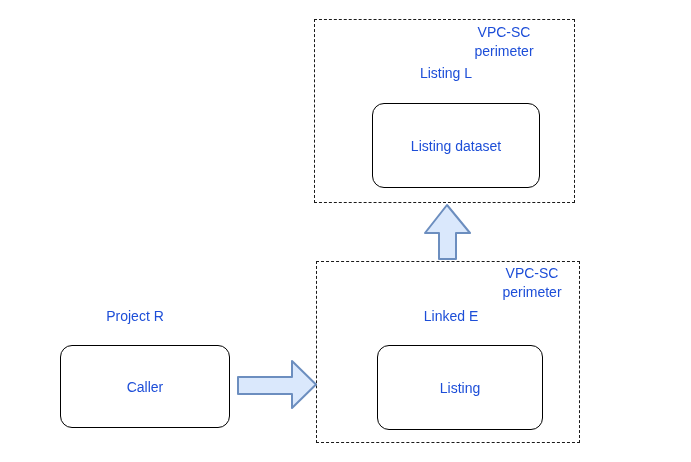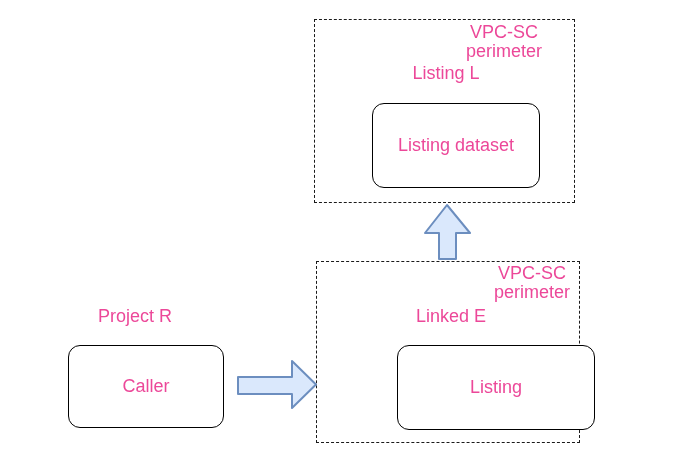--- a/index.html
+++ b/index.html
@@ -6,22 +6,22 @@
     margin: 0;
     padding: 0;
     background: #ffffff;
   }
   .canvas {
     position: relative;
     width: 691px;
     height: 462px;
     background: #ffffff;
     font-family: "Liberation Sans", sans-serif;
-    font-size: 18px;
-    color: #ec4899;
+    font-size: 14px;
+    color: #1d4ed8;
     overflow: hidden;
   }
   .perimeter-box {
     position: absolute;
     border: 1.5px dashed #1a1a1a;
     background: transparent;
     box-sizing: border-box;
   }
   .perimeter-box.top { left: 314px; top: 19px;  width: 261px; height: 184px; }
   .perimeter-box.bottom { left: 316px; top: 261px; width: 264px; height: 182px; }
@@ -41,22 +41,22 @@
     border: 1.5px solid #000000;
     border-radius: 12px;
     background: #ffffff;
     box-sizing: border-box;
     display: flex;
     align-items: center;
     justify-content: center;
     text-align: center;
   }
   .node-linked-dataset { left: 372px; top: 103px; width: 168px; height: 85px; }
-  .node-listing { left: 397px; top: 345px; width: 198px; height: 85px; }
-  .node-caller { left: 60px;  top: 345px; width: 156px; height: 83px; margin-left: 8px; }
+  .node-listing { left: 377px; top: 345px; width: 166px; height: 85px; }
+  .node-caller { left: 60px;  top: 345px; width: 170px; height: 83px; }
   .arrow-layer {
     position: absolute;
     left: 0; top: 0;
     width: 691px; height: 462px;
     pointer-events: none;
   }
 </style>
 </head>
 <body>
 

